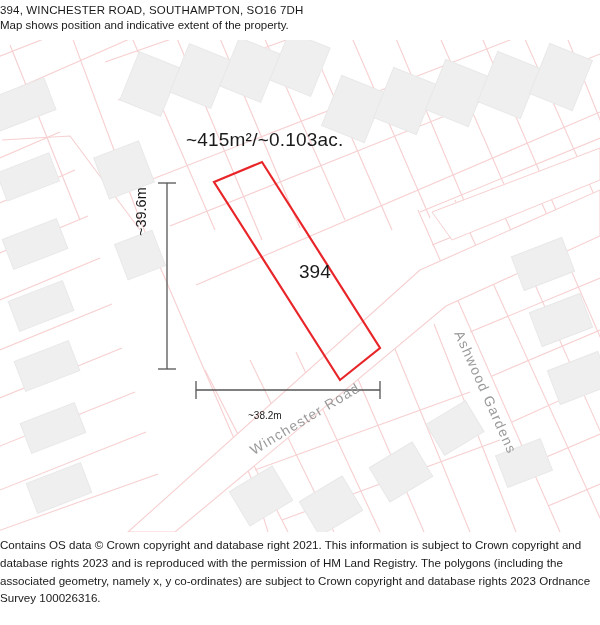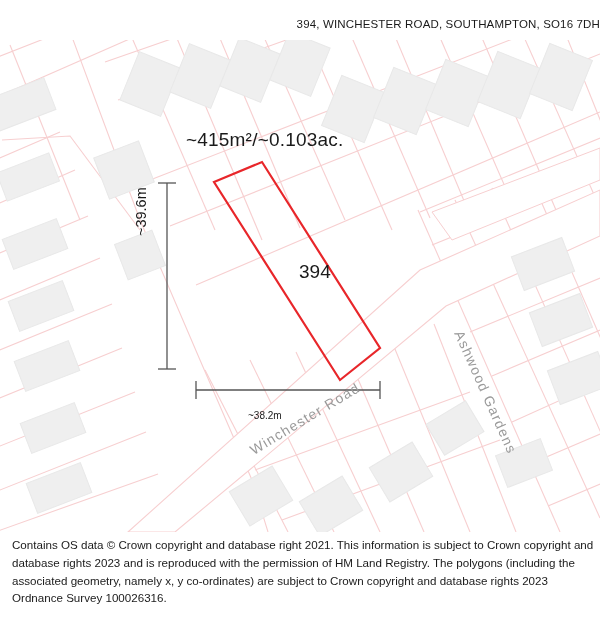--- a/index.html
+++ b/index.html
@@ -20,22 +20,22 @@
     width: 600px;
     height: 625px;
   }
   
   .header {
     position: absolute;
     top: 0;
     left: 0;
     width: 600px;
     height: 40px;
-    text-align: right;
-    padding-top: 17px;
+    text-align: left;
+    padding-top: 3px;
   }
   .header .title {
     font-size: 11.5px;
     line-height: 15px;
     color: #1a1a1a;
     letter-spacing: 0.15px;
   }
   .header .subtitle {
     font-size: 11.5px;
     line-height: 15px;
@@ -105,33 +105,34 @@
     transform: rotate(66deg);
     transform-origin: left top;
     letter-spacing: 1.2px;
   }
   
   .footer {
     position: absolute;
     top: 536px;
     left: 0;
     width: 600px;
-    padding: 0 6px 0 12px;
+    padding: 0 6px 0 0;
     font-size: 11.6px;
     line-height: 17.8px;
     color: #1a1a1a;
   }
 </style>
 </head>
 <body>
 
 <div class="page">
 
   <div class="header">
     <div class="title">394, WINCHESTER ROAD, SOUTHAMPTON, SO16 7DH</div>
+    <div class="subtitle">Map shows position and indicative extent of the property.</div>
   </div>
 
   <div class="map">
 
     <svg width="600" height="492" viewBox="0 0 600 492">
 
       <g stroke="#f7cfd0" stroke-width="1.1" fill="none">
 
         <path d="M-5 18 L118 -30"></path>
         <path d="M-5 58 L150 -10"></path>

